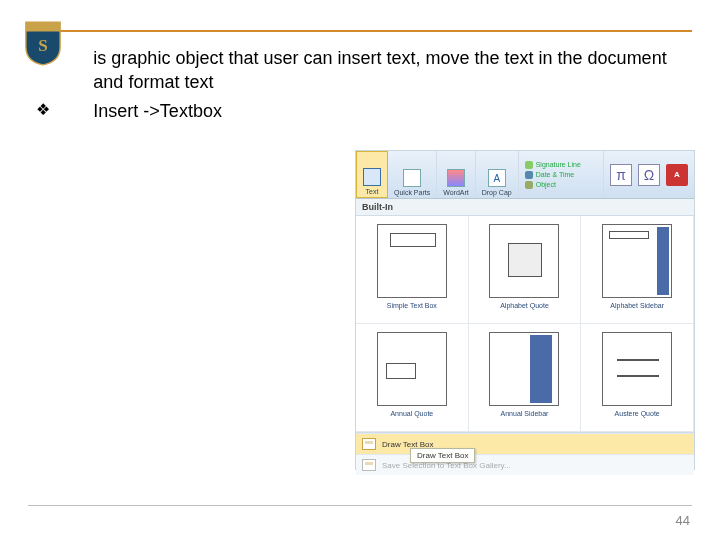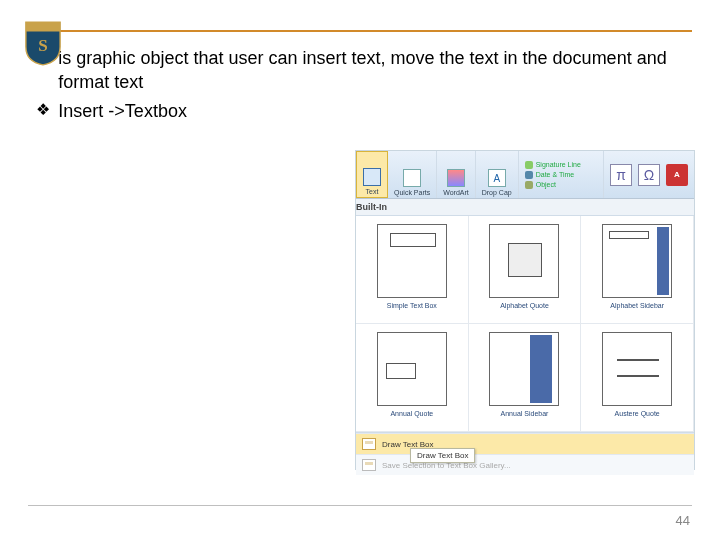--- a/index.html
+++ b/index.html
@@ -49,21 +49,21 @@
     display: flex;
     align-items: flex-start;
     margin-bottom: 4px;
   }
   .diamond {
     font-size: 16px;
     margin-right: 8px;
     line-height: 1.4;
     flex: 0 0 auto;
   }
-  .bullet-text { flex: 1; }
+  .bullet-text { flex: 1; margin-left: 35px; }
   .panel {
     position: absolute;
     top: 150px;
     left: 355px;
     width: 340px;
     height: 320px;
     border: 1px solid #c9d6df;
     background: #f2f6fb;
     font-size: 9px;
   }
@@ -94,21 +94,21 @@
     gap: 2px;
   }
   .rline { display: flex; align-items: center; gap: 3px; font-size: 7px; color: #2a4; }
   .rline .dot { width:8px;height:8px;background:#8c6;border-radius:2px; }
   .sym-group { display:flex; align-items:center; gap:6px; padding:0 6px; }
   .sym { width:22px; height:22px; border:1px solid #88a; background:#fff; display:flex;align-items:center;justify-content:center; font-size:14px; color:#5a5aa0;}
   .pdf { width:22px;height:22px;background:#c33;border-radius:2px; display:flex;align-items:center;justify-content:center;color:#fff;font-size:8px;font-weight:bold;}
   .gallery-head {
     background: #eef3f8;
     border-bottom: 1px solid #d0dce8;
-    padding: 3px 0;
+    padding: 3px 6px;
     font-size: 9px;
     color: #444;
     font-weight: bold;
   }
   .gallery {
     background: #fff;
     display: grid;
     grid-template-columns: repeat(3, 1fr);
     gap: 0;
     border-bottom: 1px solid #d0dce8;

